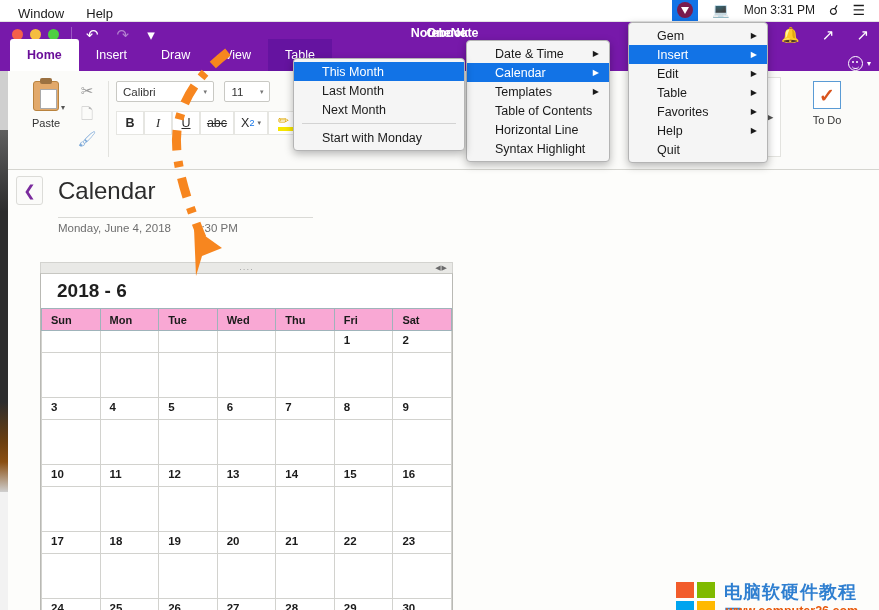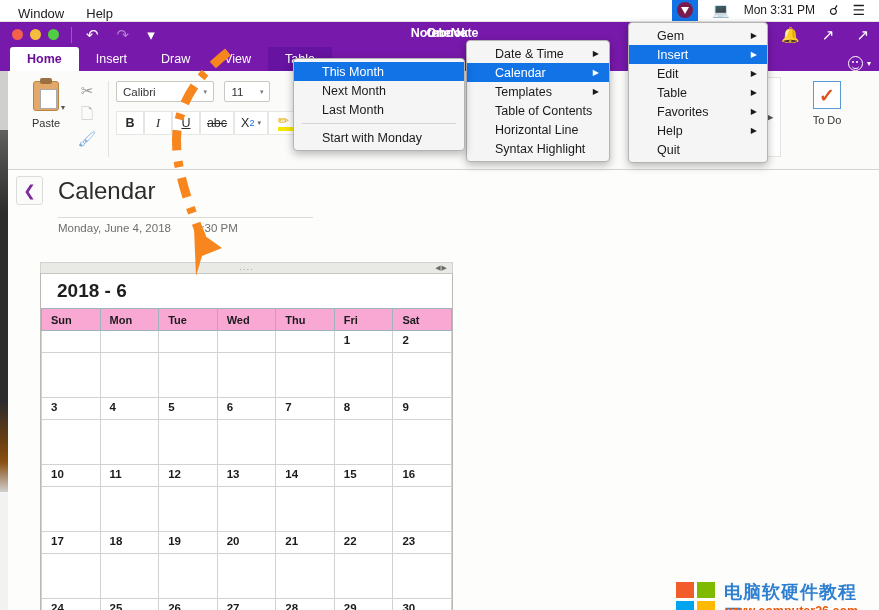--- a/index.html
+++ b/index.html
@@ -83,21 +83,21 @@
     position: absolute; right: 10px; top: 0; height: 25px;
     display: flex; align-items: center; gap: 22px;
   }
 
   
   .ribbon-tabs {
     position: absolute; left: 0; top: 25px; width: 879px; height: 24px;
     background: #7719aa; display: flex; align-items: flex-end; padding-left: 10px;
   }
   .rtab {
-    height: 24px; padding: 8px 17px; display: flex; align-items: center;
+    height: 24px; padding: 16px 17px; display: flex; align-items: center;
     color: #ffffff; font-size: 12.5px;
   }
   .rtab.active { background: #ffffff; color: #6a0f99; font-weight: bold; border-radius: 3px 3px 0 0; }
   .rtab.pressed { background: #6513a0; }
   .rtab-right { margin-left: auto; padding-right: 8px; display: flex; align-items: center; gap: 4px; }
   .smiley { width: 15px; height: 15px; border-radius: 50%; border: 1.4px solid #ffffff; position: relative; }
   .smiley::before { content:""; position:absolute; left:3.5px; top:4px; width:2px; height:2px; background:#fff; border-radius:50%; }
   .smiley::after { content:""; position:absolute; right:3.5px; top:4px; width:2px; height:2px; background:#fff; border-radius:50%; }
   .smiley-mouth { position:absolute; left:3px; top:7.5px; width:7px; height:4px; border-bottom:1.4px solid #fff; border-radius:0 0 6px 6px; }
 
@@ -602,24 +602,24 @@
     <div class="mi">
       <span>Syntax Highlight</span>
     </div>
   </div>
 
   <div class="menu" id="menu-calendar">
     <div class="mi sel">
       <span>This Month</span>
     </div>
     <div class="mi">
+      <span>Last Month</span>
+    </div>
+    <div class="mi">
       <span>Next Month</span>
     </div>
-    <div class="mi">
-      <span>Last Month</span>
-    </div>
     <div class="msep"></div>
     <div class="mi">
       <span>Start with Monday</span>
     </div>
   </div>
 
 </div>
 
 </body></html>

